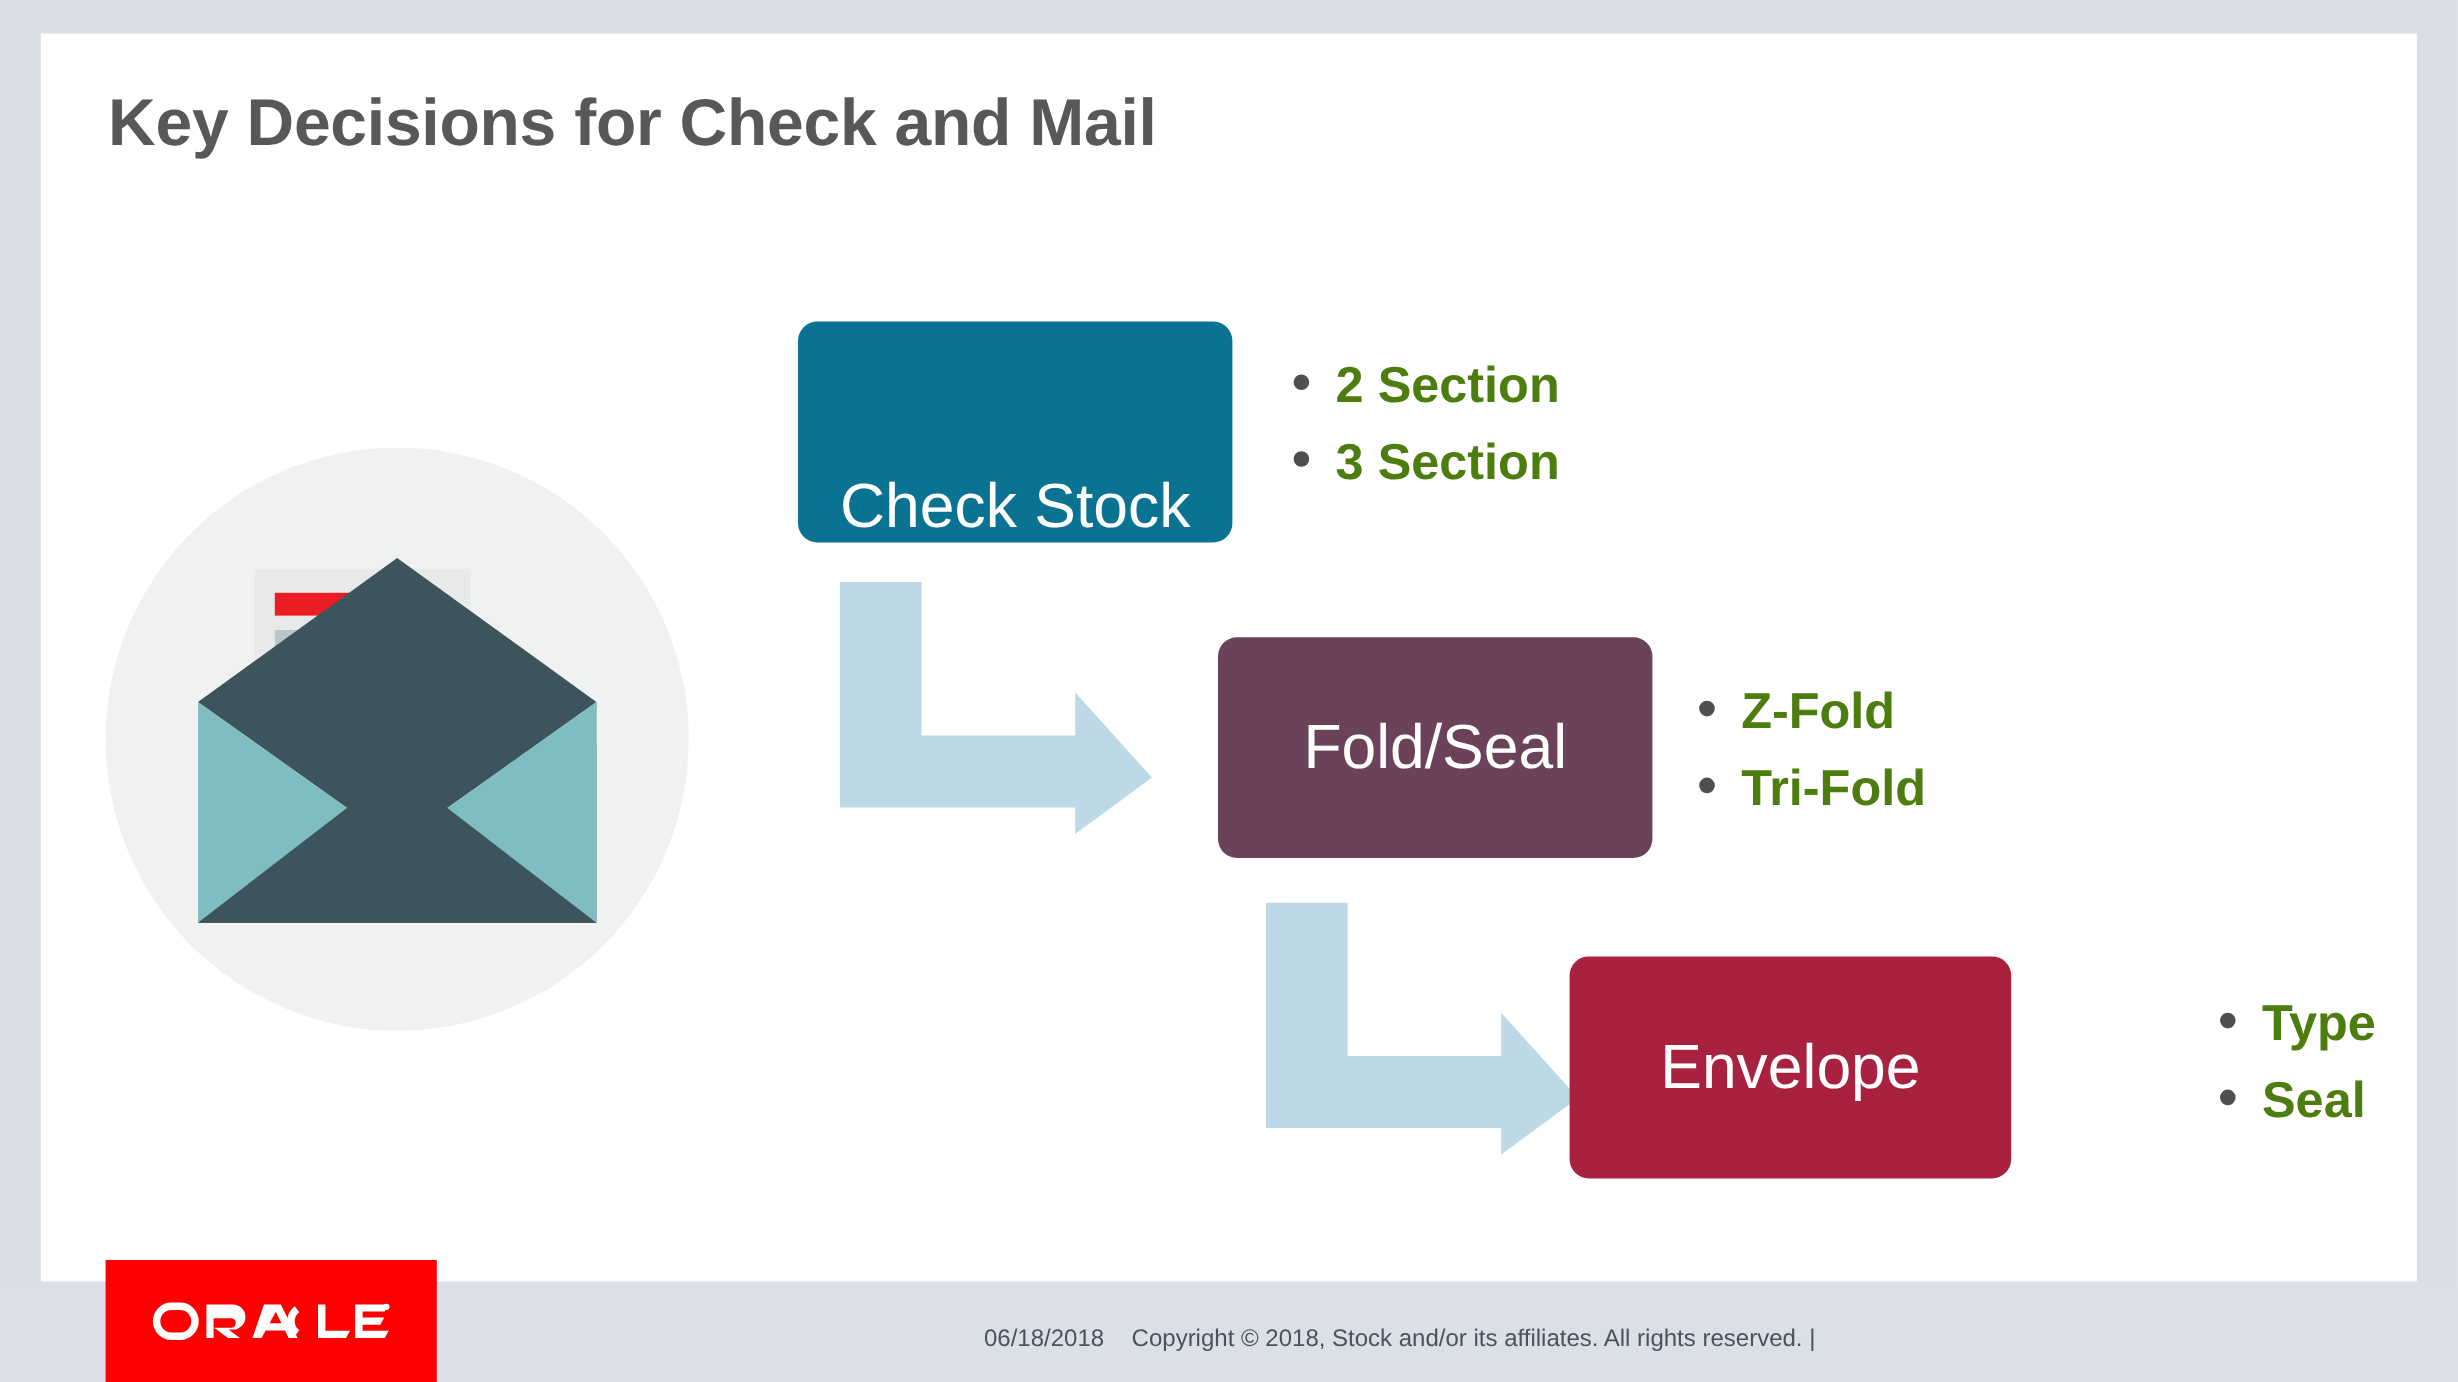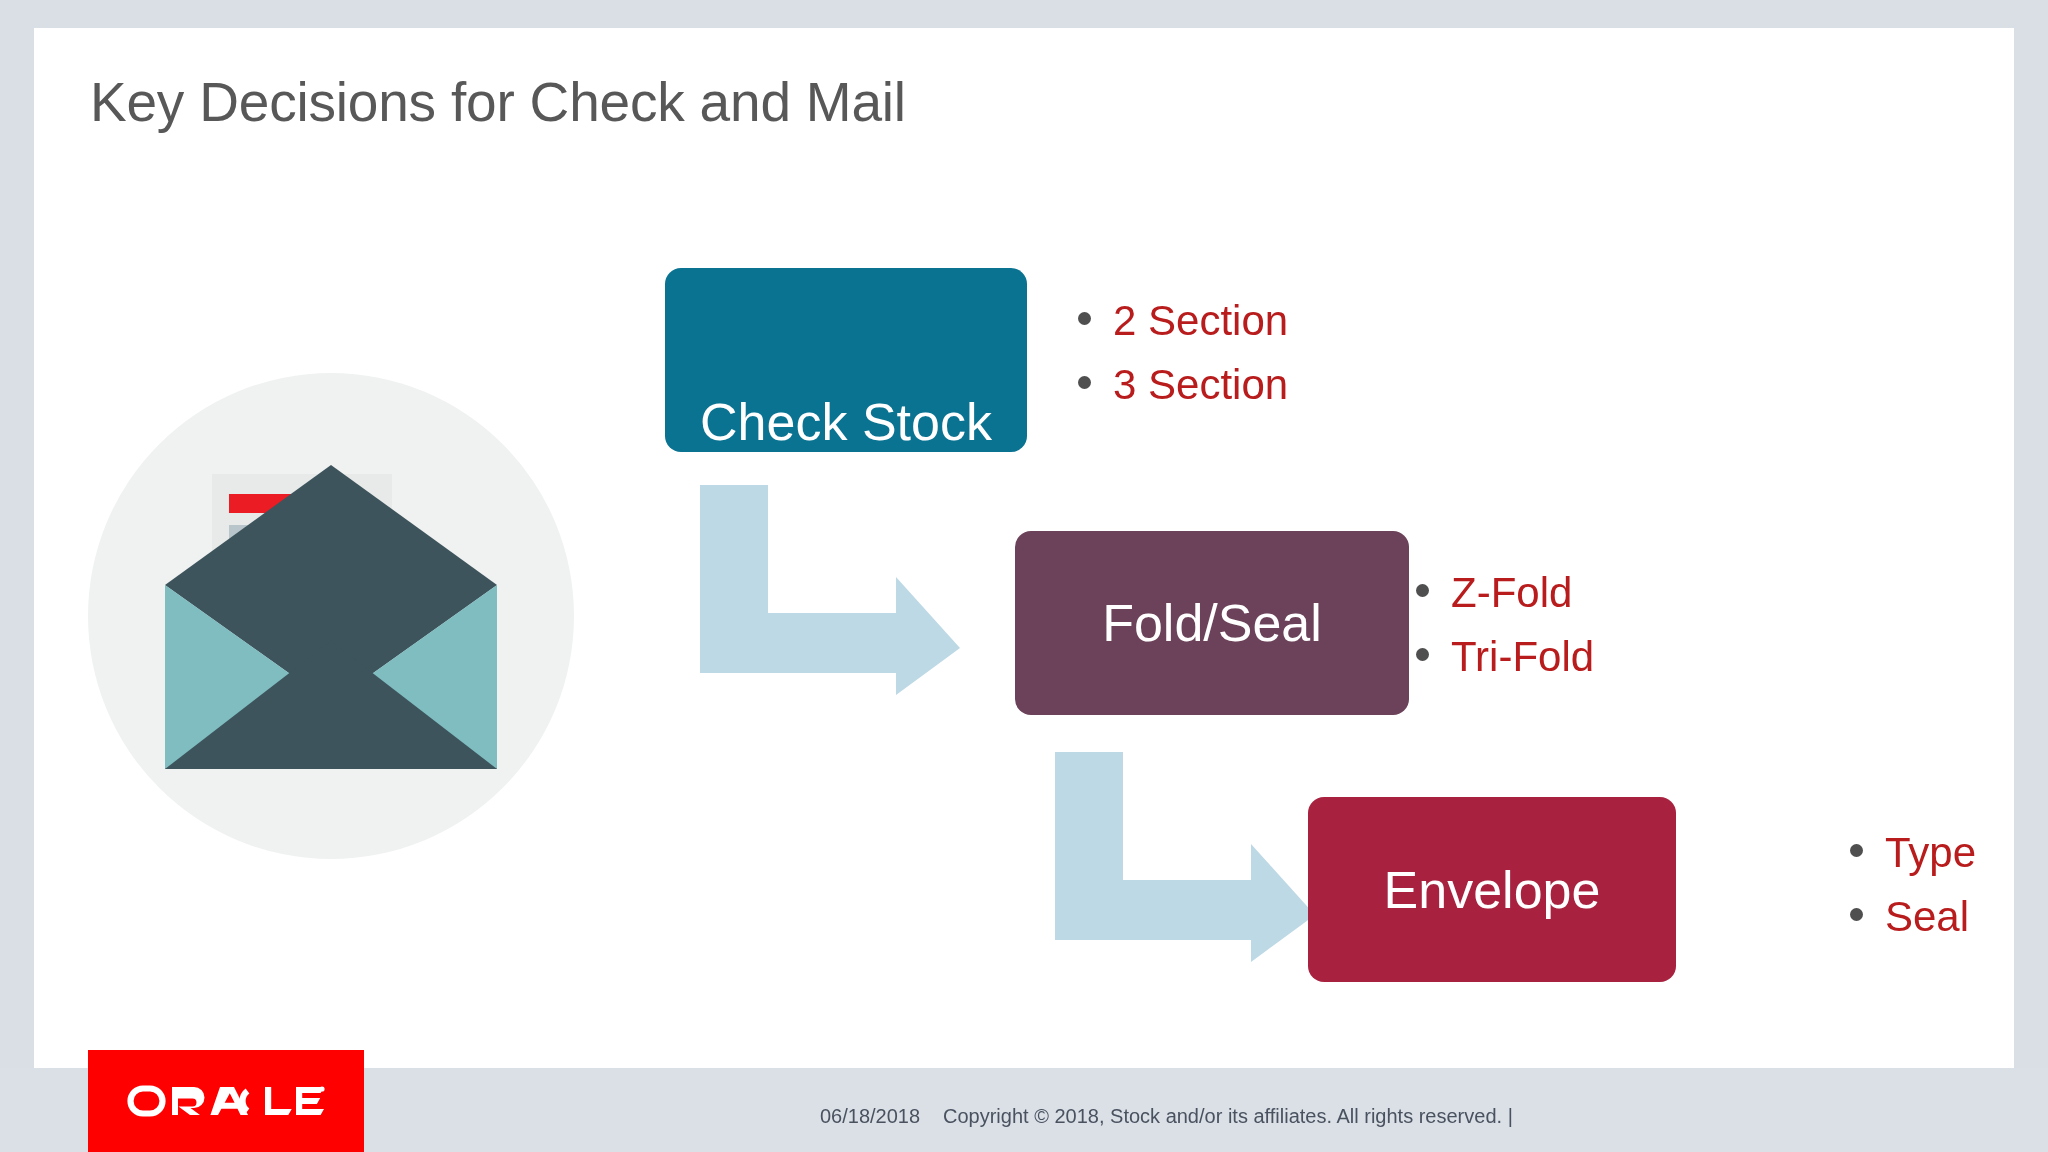--- a/index.html
+++ b/index.html
@@ -43,21 +43,21 @@
   }
 
   
   .slide-title {
     position: absolute;
     left: 90px;
     top: 70px;
     width: 1500px;
     font-size: 55px;
     line-height: 1.18;
-    font-weight: 400;
+    font-weight: 700;
     color: #585858;
     letter-spacing: -0.2px;
     white-space: nowrap;
   }
 
   
   .envelope-illustration {
     position: absolute;
     left: 88px;
     top: 373px;
@@ -93,21 +93,21 @@
     top: 268px;
     width: 362px;
     height: 184px;
     background: #0b7392;
     font-size: 52px;
     align-items: flex-end;
   }
   #box-fold-seal {
     left: 1015px;
     top: 531px;
-    width: 394px;
+    width: 362px;
     height: 184px;
     background: #6b4259;
     font-size: 52px;
   }
   #box-envelope {
     left: 1308px;
     top: 797px;
     width: 368px;
     height: 185px;
     background: #a82240;
@@ -132,23 +132,24 @@
     width: 260px;
     height: 210px;
   }
 
   
   .bullet-list {
     position: absolute;
     margin: 0;
     padding: 0;
     list-style: none;
-    color: #b91c1c;
+    color: #4d7c0f;
     font-size: 42px;
     line-height: 1.0;
+    font-weight: bold;
   }
   .bullet-list li {
     display: flex;
     align-items: baseline;
     white-space: nowrap;
     margin-bottom: 22px;
   }
   .bullet-list li:last-child { margin-bottom: 0; }
   .bullet-dot {
     display: inline-block;

